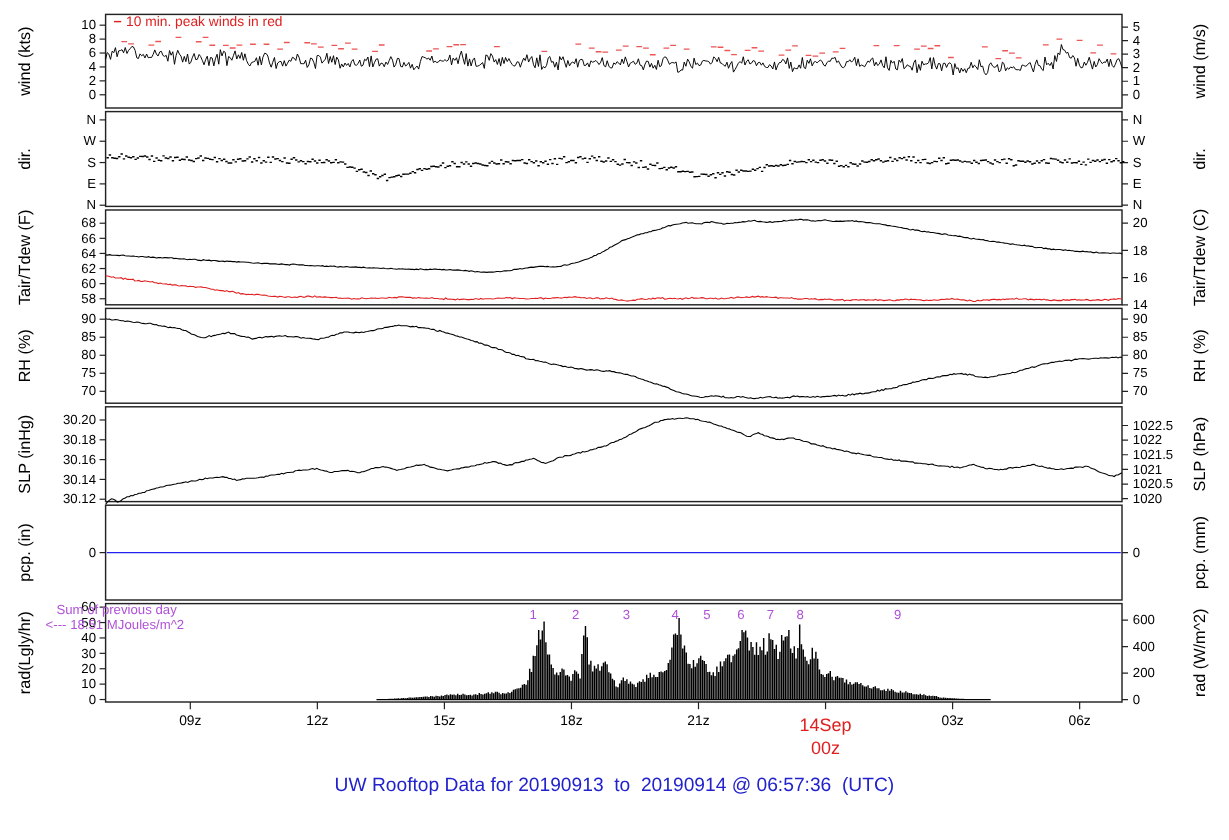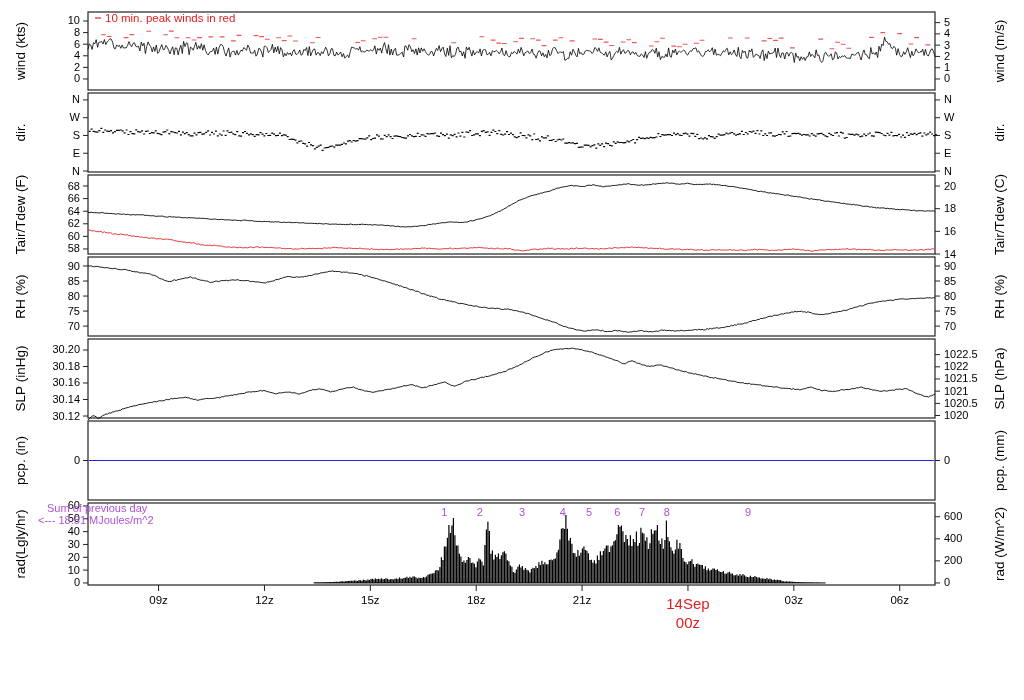--- a/index.html
+++ b/index.html
@@ -216,13 +216,14 @@
       <line x1="582.0833333333334" y1="585" x2="582.0833333333334" y2="591" stroke="#222" stroke-width="1"></line>
       <text x="582.0833333333334" y="604" text-anchor="middle" font-size="11.5" fill="#000">21z</text>
       <line x1="793.8333333333334" y1="585" x2="793.8333333333334" y2="591" stroke="#222" stroke-width="1"></line>
       <text x="793.8333333333334" y="604" text-anchor="middle" font-size="11.5" fill="#000">03z</text>
       <line x1="899.7083333333334" y1="585" x2="899.7083333333334" y2="591" stroke="#222" stroke-width="1"></line>
       <text x="899.7083333333334" y="604" text-anchor="middle" font-size="11.5" fill="#000">06z</text>
       <line x1="687.9583333333334" y1="585" x2="687.9583333333334" y2="591" stroke="#222" stroke-width="1"></line>
       <text x="687.9583333333334" y="609" text-anchor="middle" font-size="15" fill="#e02020">14Sep</text>
       <text x="687.9583333333334" y="628" text-anchor="middle" font-size="15" fill="#e02020">00z</text>
     </svg>
+  <div id="chart-title">UW Rooftop Data for 20190913  to  20190914 @ 06:57:36  (UTC)</div>
 </div>
 
 </body></html>

